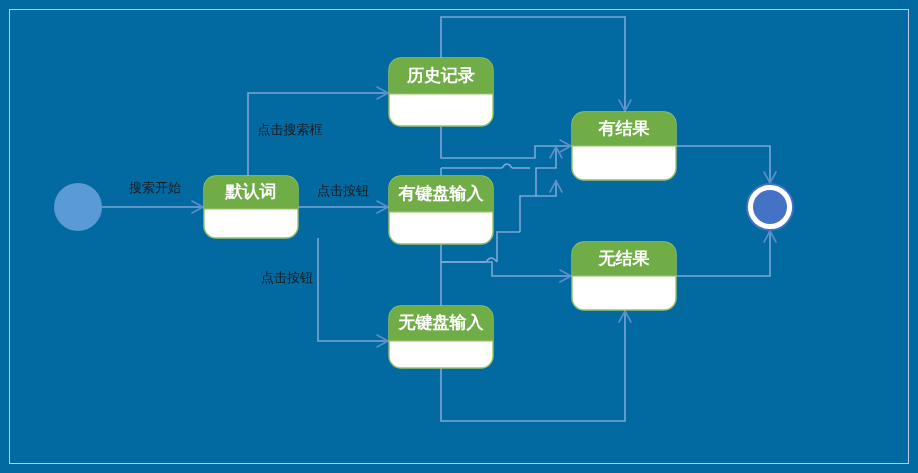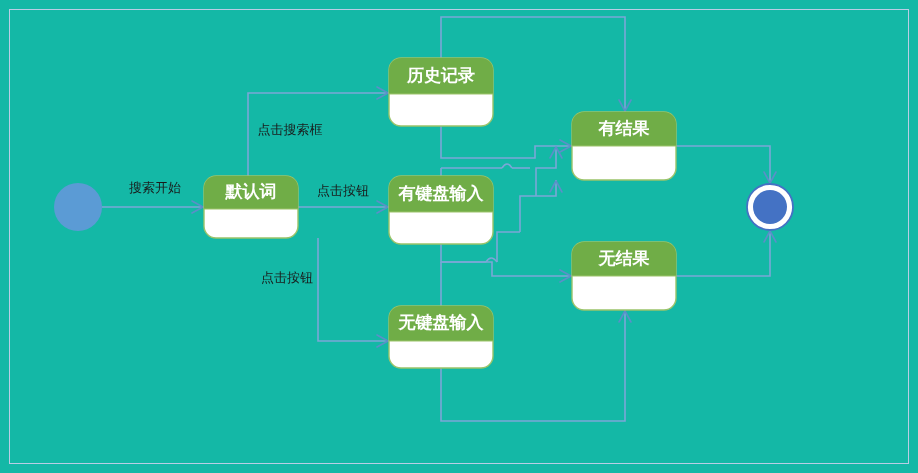--- a/index.html
+++ b/index.html
@@ -5,21 +5,21 @@
   html, body {
     margin: 0;
     padding: 0;
     background: #ffffff;
     font-family: "Liberation Sans", "DejaVu Sans", sans-serif;
   }
   #canvas-wrap {
     position: relative;
     width: 918px;
     height: 473px;
-    background: #14b8a6;
+    background: #0369a1;
     overflow: hidden;
   }
   svg#diagram {
     position: absolute;
     top: 0;
     left: 0;
     width: 918px;
     height: 473px;
     display: block;
   }

